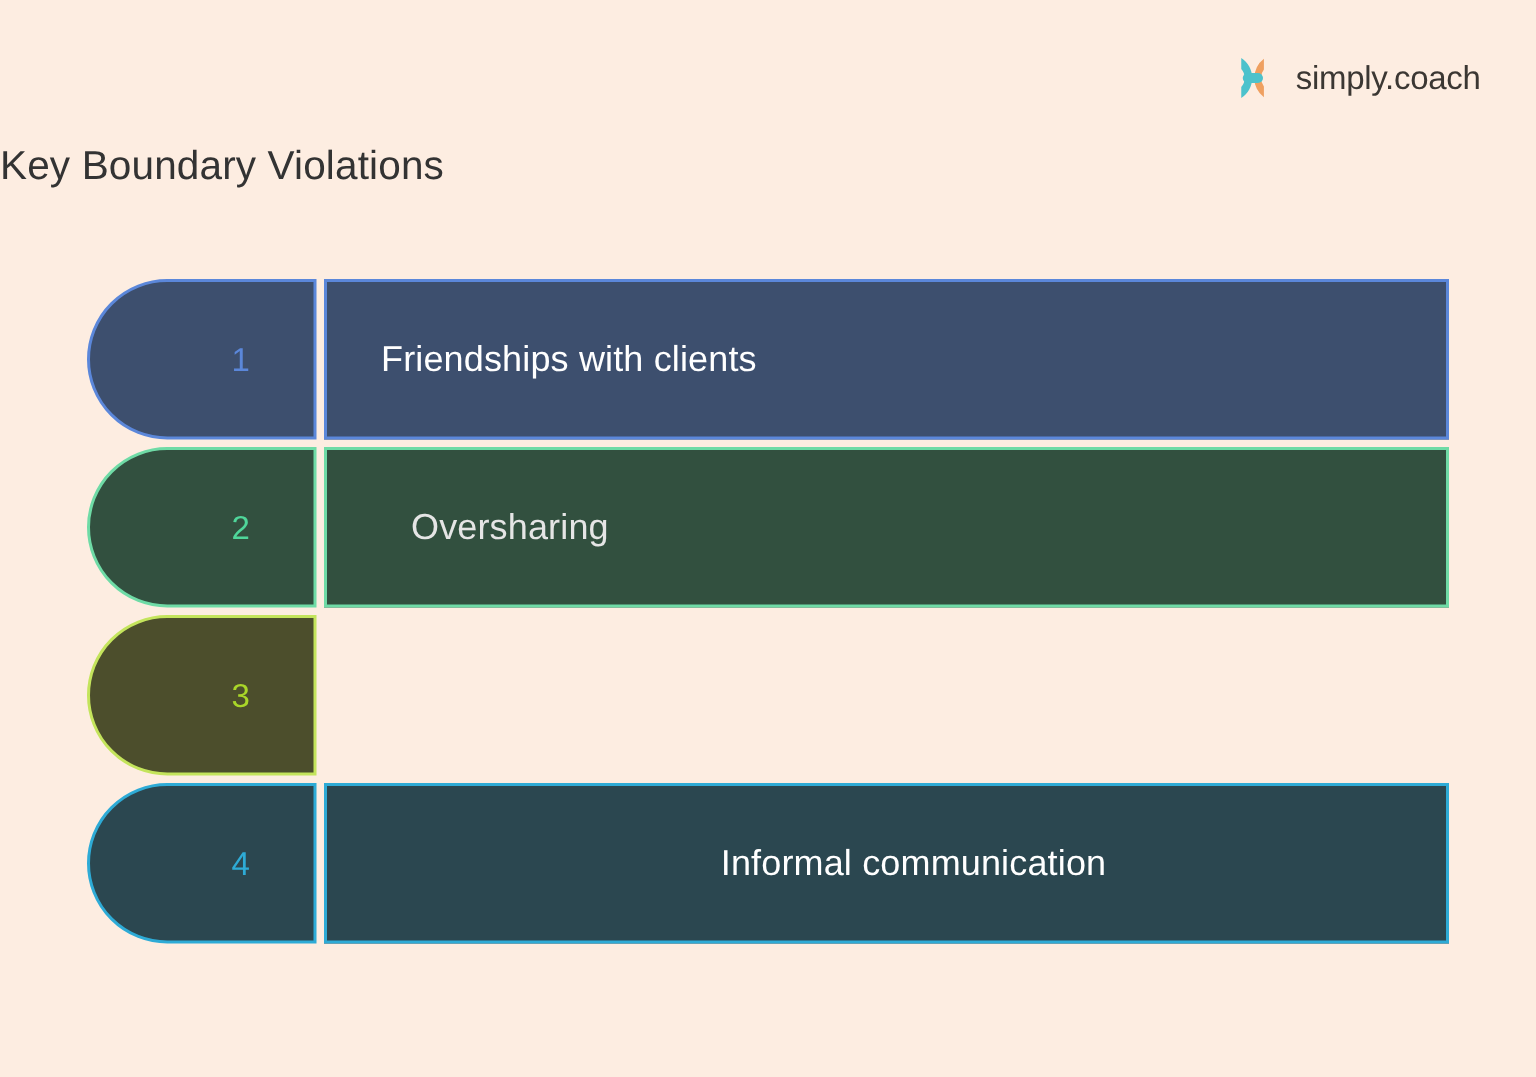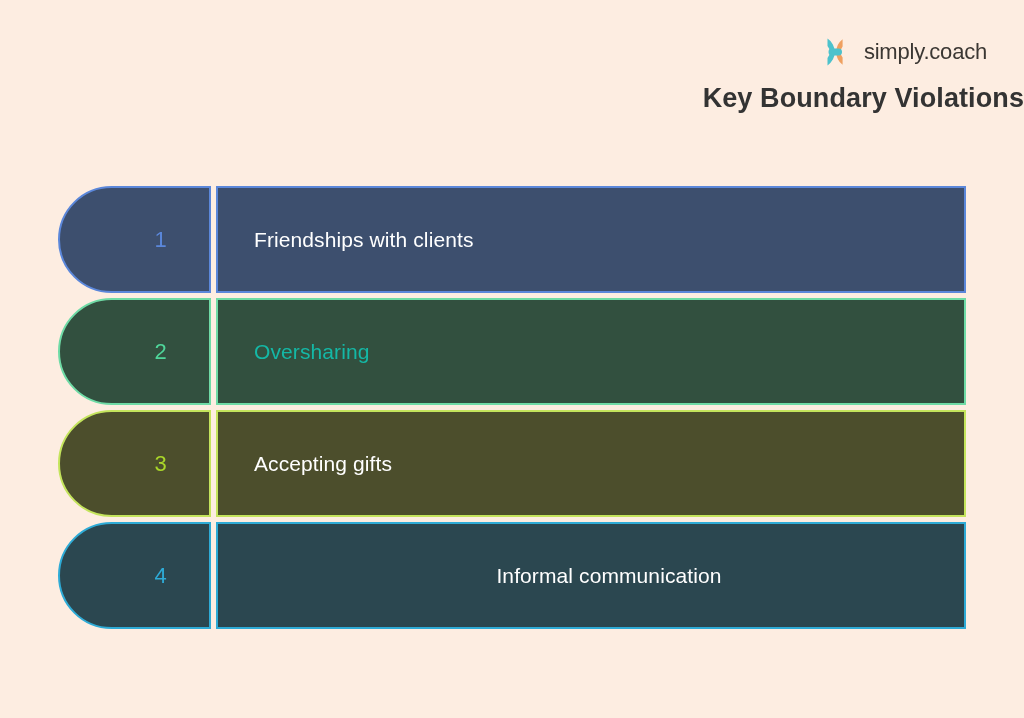--- a/index.html
+++ b/index.html
@@ -35,26 +35,26 @@
     font-weight: 400;
     color: #3b3733;
     letter-spacing: -0.2px;
     line-height: 1;
     white-space: nowrap;
   }
 
   
   .page-title {
     position: absolute;
-    top: 83px;
+    top: 95px;
     left: 0;
     width: 1024px;
-    text-align: right;
+    text-align: left;
     font-size: 27px;
-    font-weight: bold;
+    font-weight: normal;
     color: #333333;
     letter-spacing: 0.1px;
   }
 
   
   .rows {
     position: absolute;
     top: 186px;
     left: 58px;
     width: 908px;
@@ -91,21 +91,21 @@
 
   .row-label-box {
     flex: 1 1 auto;
     border: 2px solid;
     display: flex;
     align-items: center;
     padding-left: 36px;
   }
 
   .row-label {
-    font-size: 21px;
+    font-size: 24px;
     font-weight: 400;
     color: #ffffff;
     line-height: 1;
     letter-spacing: 0.1px;
   }
 </style>
 </head>
 <body style="background: rgb(253, 237, 225);">
 
 <div class="brand">
@@ -128,30 +128,27 @@
     <div class="row-label-box" id="labbox-0" style="background: rgb(61, 79, 110); border-color: rgb(91, 135, 218);">
       <span class="row-label" id="lab-0" style="color: rgb(255, 255, 255);">Friendships with clients</span>
     </div>
   </div>
 
   <div class="row">
     <div class="row-number-box" id="numbox-1" style="background: rgb(50, 80, 63); border-color: rgb(111, 219, 166);">
       <span class="row-number" id="num-1" style="color: rgb(79, 214, 154);">2</span>
     </div>
     <div class="row-label-box" id="labbox-1" style="background: rgb(50, 80, 63); border-color: rgb(111, 219, 166);">
-      <span class="row-label" id="lab-1" style="color: #14b8a6;">Oversharing</span>
+      <span class="row-label" id="lab-1" style="color: #e5e5e5; margin-left: 20px;">Oversharing</span>
     </div>
   </div>
 
   <div class="row">
     <div class="row-number-box" id="numbox-2" style="background: rgb(76, 78, 44); border-color: rgb(196, 228, 92);">
       <span class="row-number" id="num-2" style="color: rgb(169, 214, 41);">3</span>
-    </div>
-    <div class="row-label-box" id="labbox-2" style="background: rgb(76, 78, 44); border-color: rgb(196, 228, 92);">
-      <span class="row-label" id="lab-2" style="color: rgb(255, 255, 255);">Accepting gifts</span>
     </div>
   </div>
 
   <div class="row">
     <div class="row-number-box" id="numbox-3" style="background: rgb(43, 71, 80); border-color: rgb(46, 171, 214);">
       <span class="row-number" id="num-3" style="color: rgb(46, 171, 214);">4</span>
     </div>
     <div class="row-label-box" id="labbox-3" style="background: rgb(43, 71, 80); border-color: rgb(46, 171, 214); justify-content: center;">
       <span class="row-label" id="lab-3" style="color: rgb(255, 255, 255);">Informal communication</span>
     </div>

